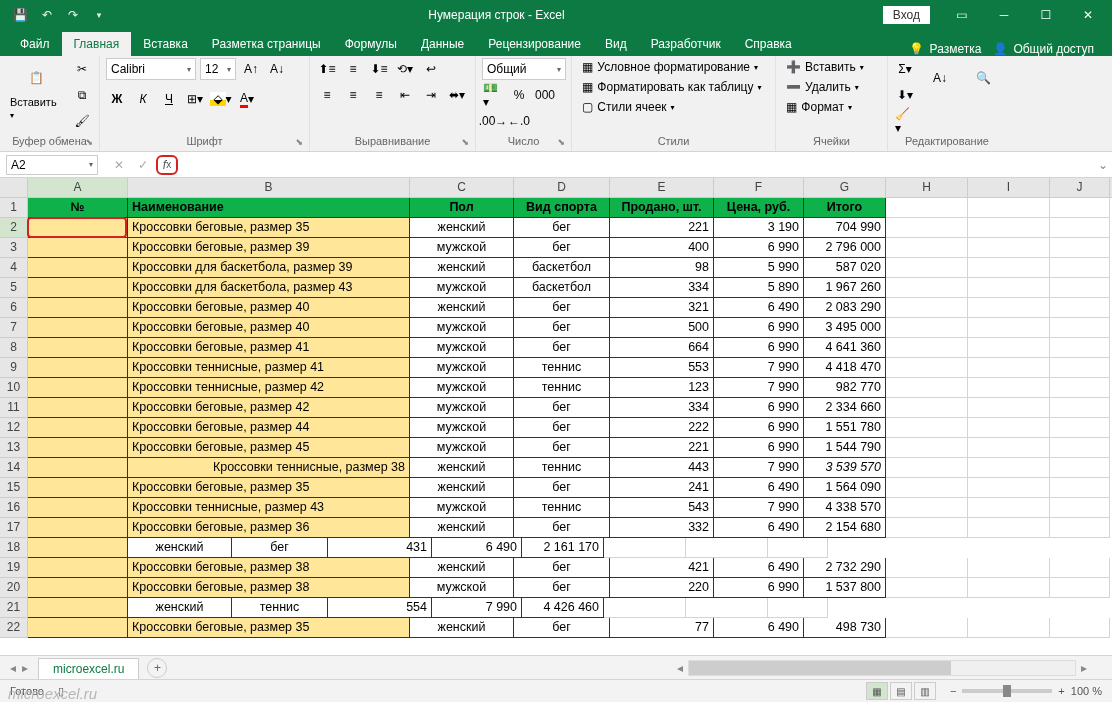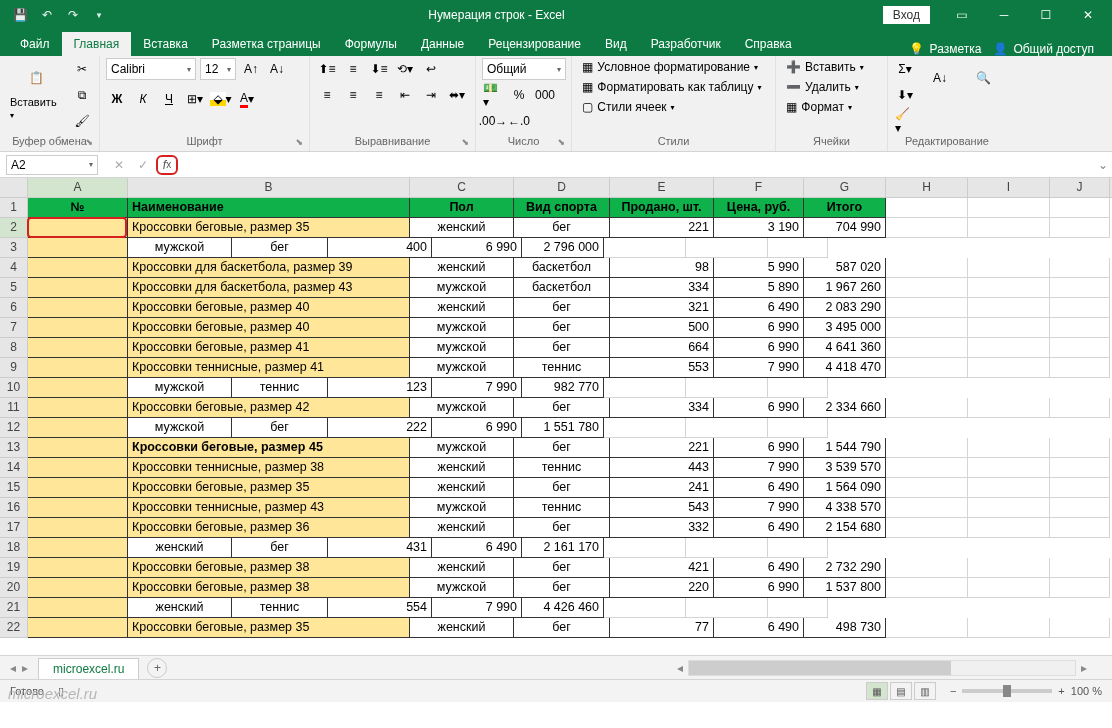--- a/index.html
+++ b/index.html
@@ -351,20 +351,21 @@
         <div class="cell cD" style="width: 96px;">бег</div>
         <div class="cell cE" style="width: 104px;">221</div>
         <div class="cell cF" style="width: 90px;">3 190</div>
         <div class="cell cG" style="width: 82px;">704 990</div>
         <div class="cell" style="width: 82px;"></div>
         <div class="cell" style="width: 82px;"></div>
         <div class="cell" style="width: 60px;"></div>
       </div>
       <div class="row data-row">
         <div class="cell cA" style="width: 100px;"></div>
+        <div class="cell cB" style="width: 282px;">Кроссовки беговые, размер 39</div>
         <div class="cell cC" style="width: 104px;">мужской</div>
         <div class="cell cD" style="width: 96px;">бег</div>
         <div class="cell cE" style="width: 104px;">400</div>
         <div class="cell cF" style="width: 90px;">6 990</div>
         <div class="cell cG" style="width: 82px;">2 796 000</div>
         <div class="cell" style="width: 82px;"></div>
         <div class="cell" style="width: 82px;"></div>
         <div class="cell" style="width: 60px;"></div>
       </div>
       <div class="row data-row">
@@ -434,20 +435,21 @@
         <div class="cell cD" style="width: 96px;">теннис</div>
         <div class="cell cE" style="width: 104px;">553</div>
         <div class="cell cF" style="width: 90px;">7 990</div>
         <div class="cell cG" style="width: 82px;">4 418 470</div>
         <div class="cell" style="width: 82px;"></div>
         <div class="cell" style="width: 82px;"></div>
         <div class="cell" style="width: 60px;"></div>
       </div>
       <div class="row data-row">
         <div class="cell cA" style="width: 100px;"></div>
+        <div class="cell cB" style="width: 282px;">Кроссовки теннисные, размер 42</div>
         <div class="cell cC" style="width: 104px;">мужской</div>
         <div class="cell cD" style="width: 96px;">теннис</div>
         <div class="cell cE" style="width: 104px;">123</div>
         <div class="cell cF" style="width: 90px;">7 990</div>
         <div class="cell cG" style="width: 82px;">982 770</div>
         <div class="cell" style="width: 82px;"></div>
         <div class="cell" style="width: 82px;"></div>
         <div class="cell" style="width: 60px;"></div>
       </div>
       <div class="row data-row">
@@ -457,49 +459,50 @@
         <div class="cell cD" style="width: 96px;">бег</div>
         <div class="cell cE" style="width: 104px;">334</div>
         <div class="cell cF" style="width: 90px;">6 990</div>
         <div class="cell cG" style="width: 82px;">2 334 660</div>
         <div class="cell" style="width: 82px;"></div>
         <div class="cell" style="width: 82px;"></div>
         <div class="cell" style="width: 60px;"></div>
       </div>
       <div class="row data-row">
         <div class="cell cA" style="width: 100px;"></div>
+        <div class="cell cB" style="width: 282px;">Кроссовки беговые, размер 44</div>
         <div class="cell cC" style="width: 104px;">мужской</div>
         <div class="cell cD" style="width: 96px;">бег</div>
         <div class="cell cE" style="width: 104px;">222</div>
         <div class="cell cF" style="width: 90px;">6 990</div>
         <div class="cell cG" style="width: 82px;">1 551 780</div>
         <div class="cell" style="width: 82px;"></div>
         <div class="cell" style="width: 82px;"></div>
         <div class="cell" style="width: 60px;"></div>
       </div>
       <div class="row data-row">
         <div class="cell cA" style="width: 100px;"></div>
-        <div class="cell cB" style="width: 282px; font-weight: bold;">Кроссовки беговые, размер 45</div>
+        <div class="cell cB" style="width: 282px;">Кроссовки беговые, размер 45</div>
         <div class="cell cC" style="width: 104px;">мужской</div>
         <div class="cell cD" style="width: 96px;">бег</div>
         <div class="cell cE" style="width: 104px;">221</div>
         <div class="cell cF" style="width: 90px;">6 990</div>
         <div class="cell cG" style="width: 82px;">1 544 790</div>
         <div class="cell" style="width: 82px;"></div>
         <div class="cell" style="width: 82px;"></div>
         <div class="cell" style="width: 60px;"></div>
       </div>
       <div class="row data-row">
         <div class="cell cA" style="width: 100px;"></div>
-        <div class="cell cB" style="width: 282px;">Кроссовки теннисные, размер 38</div>
+        <div class="cell cB" style="width: 282px; text-align: right;">Кроссовки теннисные, размер 38</div>
         <div class="cell cC" style="width: 104px;">женский</div>
         <div class="cell cD" style="width: 96px;">теннис</div>
         <div class="cell cE" style="width: 104px;">443</div>
         <div class="cell cF" style="width: 90px;">7 990</div>
-        <div class="cell cG" style="width: 82px;">3 539 570</div>
+        <div class="cell cG" style="width: 82px; font-style: italic;">3 539 570</div>
         <div class="cell" style="width: 82px;"></div>
         <div class="cell" style="width: 82px;"></div>
         <div class="cell" style="width: 60px;"></div>
       </div>
       <div class="row data-row">
         <div class="cell cA" style="width: 100px;"></div>
         <div class="cell cB" style="width: 282px;">Кроссовки беговые, размер 35</div>
         <div class="cell cC" style="width: 104px;">женский</div>
         <div class="cell cD" style="width: 96px;">бег</div>
         <div class="cell cE" style="width: 104px;">241</div>

